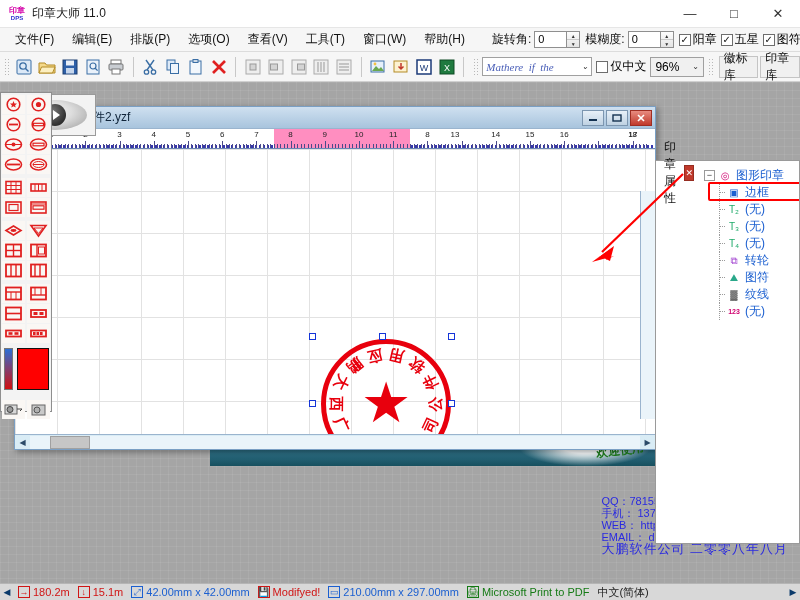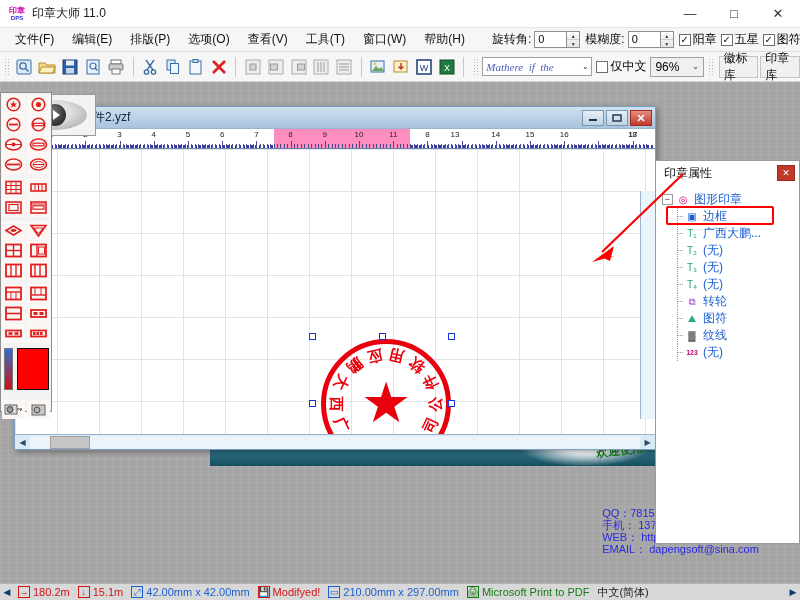--- a/index.html
+++ b/index.html
@@ -187,21 +187,21 @@
     background:#faf7f4;}
   .pal-sep{width:46px;height:1px;background:#c2c2c2;margin:2px 0;}
   .color-row{display:flex;align-items:flex-start;gap:4px;margin-top:5px;}
   .grad-bar{width:9px;height:42px;background:linear-gradient(180deg,#2b6fd6,#8a3a66 55%,#d01010);border:1px solid #777;}
   .color-sw{width:32px;height:42px;background:#ff0000;border:1px solid #111;}
   .pal-bottom{display:flex;gap:2px;margin-top:6px;}
 
   
   .proppanel{
     position:absolute;right:0px;top:78px;width:145px;height:384px;
-    background:#ffffff;border:1px solid #9a9a9a;display:flex;flex-direction:column;z-index:8;
+    background:#ffffff;border:1px solid #9a9a9a;display:flex;flex-direction:row;z-index:8;
   }
   .prop-head{height:24px;display:flex;align-items:center;flex:0 0 24px;padding-left:8px;background:#fff;}
   .prop-title{font-size:12px;color:#111;}
   .prop-x{margin-left:auto;margin-right:4px;width:18px;height:16px;background:#c0392b;color:#fff;
      display:flex;align-items:center;justify-content:center;font-size:9px;border:1px solid #962d21;}
   .prop-sec{display:flex;align-items:center;padding:0 4px 2px 4px;}
   .sec-tri{width:0;height:0;border-left:6px solid #d0006f;border-top:4px solid transparent;border-bottom:4px solid transparent;margin-right:2px;}
   .sec-label{font-size:12px;color:#d0006f;white-space:nowrap;}
   .sec-rule{flex:1;height:1px;background:#d0006f;margin-left:3px;}
   .tree{flex:1;padding:6px 0 0 6px;overflow:hidden;position:relative;}
@@ -952,25 +952,20 @@
             <div class="ticon" style="color: rgb(208, 0, 111);">◎</div>
             <div class="tlabel" style="color: rgb(27, 95, 208);">图形印章</div>
           </div>
           <div class="tnode sel" style="margin-left: 10px;">
             <div class="tind"></div>
             <div class="ticon" style="color: rgb(27, 95, 208);">▣</div>
             <div class="tlabel">边框</div>
           </div>
           <div class="tnode" style="margin-left: 10px;">
             <div class="tind"></div>
-            <div class="ticon" style="color: rgb(31, 170, 106);">T₁</div>
-            <div class="tlabel">广西大鹏...</div>
-          </div>
-          <div class="tnode" style="margin-left: 10px;">
-            <div class="tind"></div>
             <div class="ticon" style="color: rgb(31, 170, 106);">T₂</div>
             <div class="tlabel">(无)</div>
           </div>
           <div class="tnode" style="margin-left: 10px;">
             <div class="tind"></div>
             <div class="ticon" style="color: rgb(31, 170, 106);">T₃</div>
             <div class="tlabel">(无)</div>
           </div>
           <div class="tnode" style="margin-left: 10px;">
             <div class="tind"></div>
@@ -1005,20 +1000,21 @@
       <line x1="103" y1="10" x2="22" y2="88" stroke="#ff0000" stroke-width="2.2"></line>
       <polygon points="12,98 32,84 26,96 34,92" fill="#ff0000"></polygon>
       <polygon points="11,99 34,82 30,97 20,92" fill="#ff0000"></polygon>
     </svg>
 
     <div class="contact">
       <div>QQ：781555005</div>
       <div>手机： 13788680230</div>
       <div>WEB： http://www.dapengsoft.com.cn</div>
       <div>EMAIL： dapengsoft@sina.com</div>
+      <div class="big">大鹏软件公司 二零零八年八月</div>
     </div>
   </div>
 
   <div class="statusbar">
     <div class="st-arrow">◀</div>
     <div id="statuscells" style="display:flex;align-items:center;flex:1;">
         <div class="st-cell">
           <div class="st-ico" style="color: rgb(208, 21, 21); border: 1px solid rgb(208, 21, 21);">→</div>
           <span class="st-red">180.2m</span>
         </div>

